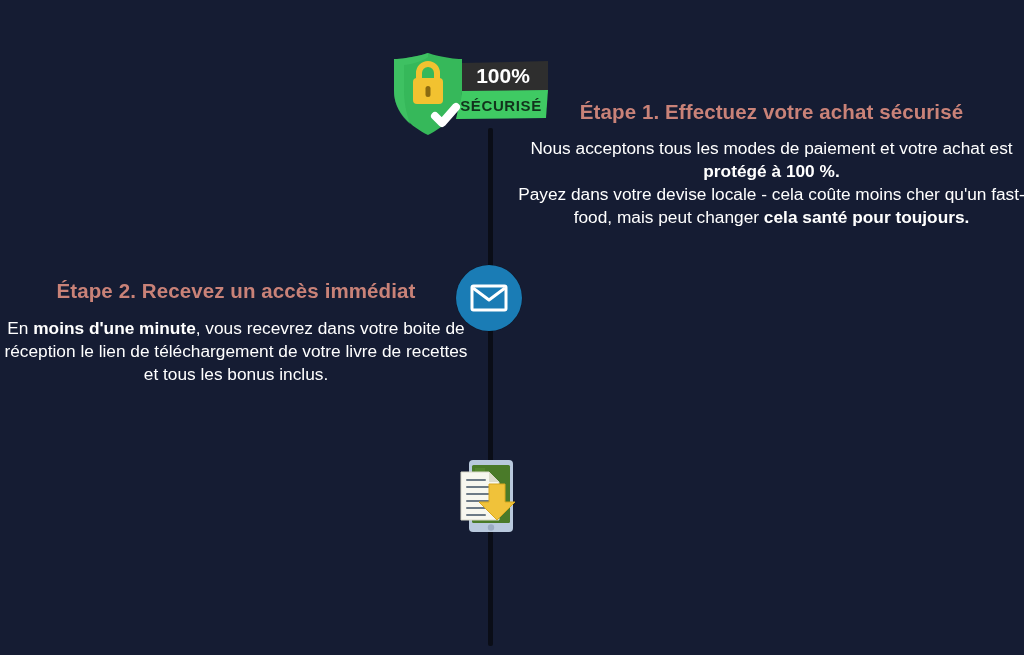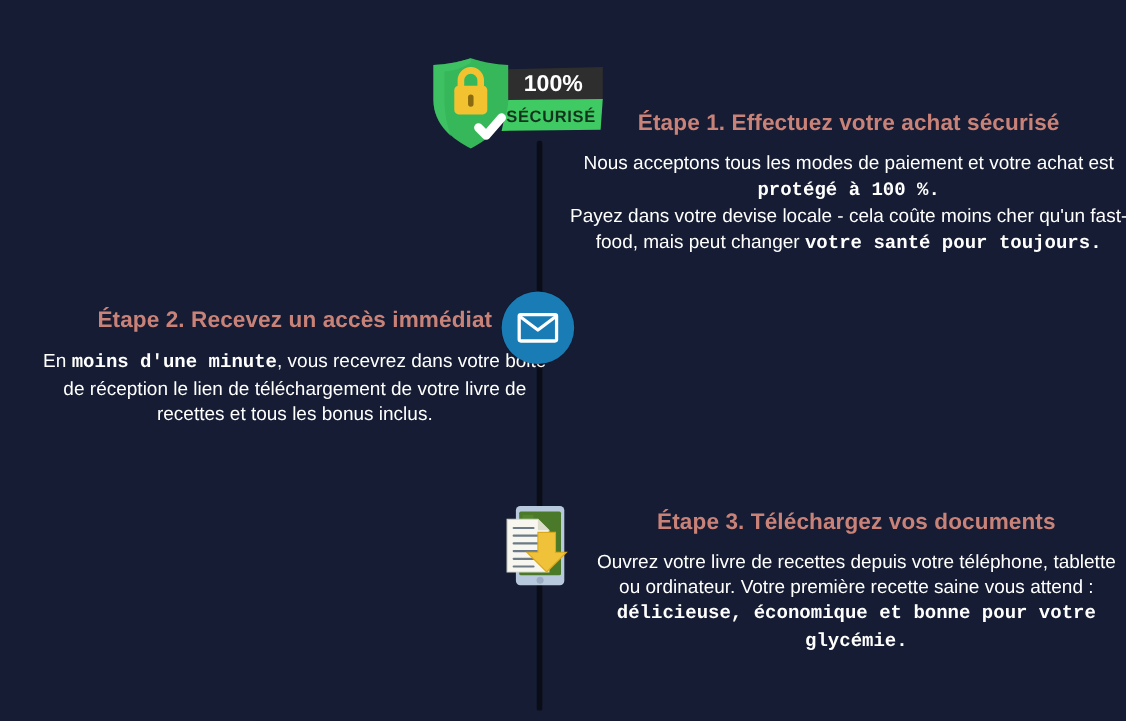--- a/index.html
+++ b/index.html
@@ -47,40 +47,38 @@
     white-space: nowrap;
   }
   .step-body {
     color: #ffffff;
     font-size: 17.3px;
     line-height: 1.33;
     font-weight: 400;
   }
   .step-body b {
     font-weight: 700;
-    font-family: Liberation Mono, monospace;
   }
 
   
   #step1 {
     left: 507px;
     top: 99px;
     width: 529px;
     text-align: center;
   }
   #step1 .step-title { text-align: center; }
   #step1 .step-body  { margin-top: 12px; }
 
   
   #step2 {
     left: 0px;
     top: 278px;
     width: 472px;
     text-align: center;
-    padding-left: 32px;
   }
   #step2 .step-body { margin-top: 13px; text-align: center; }
 
   
   #step3 {
     left: 533px;
     top: 462px;
     width: 491px;
     text-align: center;
   }
@@ -156,21 +154,21 @@
         <path d="M47 69 L54 76 L68 60" fill="none" stroke="#ffffff" stroke-width="8" stroke-linecap="round" stroke-linejoin="round"></path>
       </g>
 
       <text x="115" y="36" font-family="Liberation Sans, sans-serif" font-size="21" font-weight="700" fill="#ffffff" text-anchor="middle">100%</text>
       <text x="113" y="64" font-family="Liberation Sans, sans-serif" font-size="15" font-weight="700" fill="#12331c" text-anchor="middle" letter-spacing="0.6">SÉCURISÉ</text>
     </svg>
   </div>
 
   <div class="step-block" id="step1">
     <div class="step-title">Étape 1. Effectuez votre achat sécurisé</div>
-    <div class="step-body">Nous acceptons tous les modes de paiement et votre achat est <b>protégé à 100 %.</b><br>Payez dans votre devise locale - cela coûte moins cher qu'un fast-food, mais peut changer <b>votre santé pour toujours.</b></div>
+    <div class="step-body">Nous acceptons tous les modes de paiement et votre achat est <b>protégé à 100 %.</b><br>Payez dans votre devise locale - cela coûte moins cher qu'un fast-food, mais peut changer <b>cela santé pour toujours.</b></div>
   </div>
 
   <div id="email-icon">
     <svg width="38" height="28" viewBox="0 0 38 28" xmlns="http://www.w3.org/2000/svg">
       <rect x="2" y="2" width="34" height="24" rx="1.5" fill="none" stroke="#ffffff" stroke-width="3"></rect>
       <path d="M3 4 L19 16 L35 4" fill="none" stroke="#ffffff" stroke-width="3" stroke-linejoin="round"></path>
     </svg>
   </div>
 
   <div class="step-block" id="step2">
@@ -200,18 +198,14 @@
           <line x1="14" y1="57" x2="32" y2="57"></line>
         </g>
       </g>
 
       <g>
         <path d="M36 26 L52 26 L52 44 L62 44 L44 62 L26 44 L36 44 Z" fill="#f0c23a" stroke="#d9a81f" stroke-width="1"></path>
       </g>
     </svg>
   </div>
 
-  <div class="step-block" id="step3">
-    <div class="step-title">Étape 3. Téléchargez vos documents</div>
-    <div class="step-body">Ouvrez votre livre de recettes depuis votre téléphone, tablette ou ordinateur. Votre première recette saine vous attend : <b>délicieuse, économique et bonne pour votre glycémie.</b></div>
-  </div>
 
 </div>
 
 </body></html>

